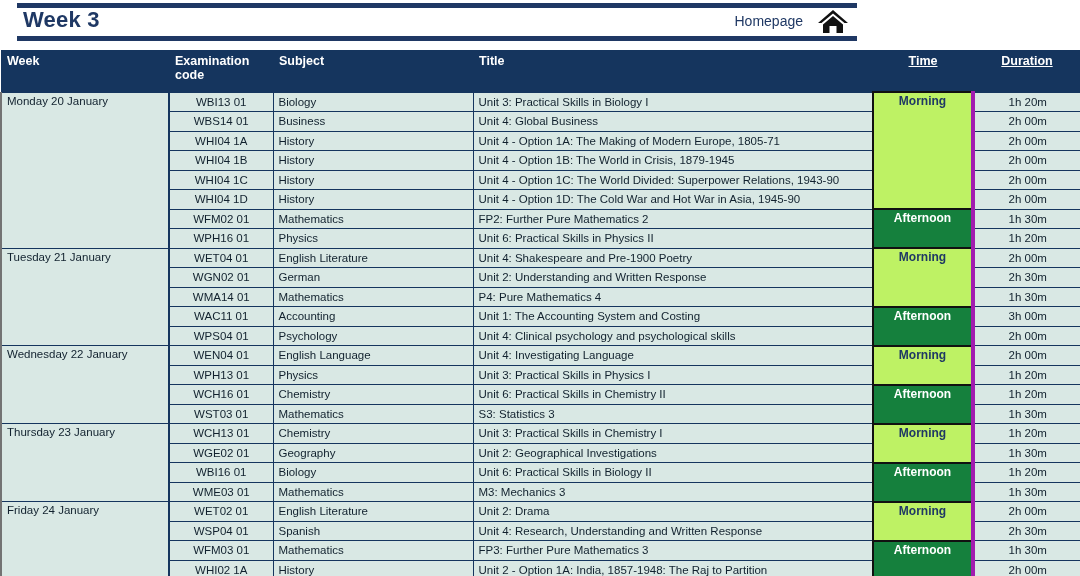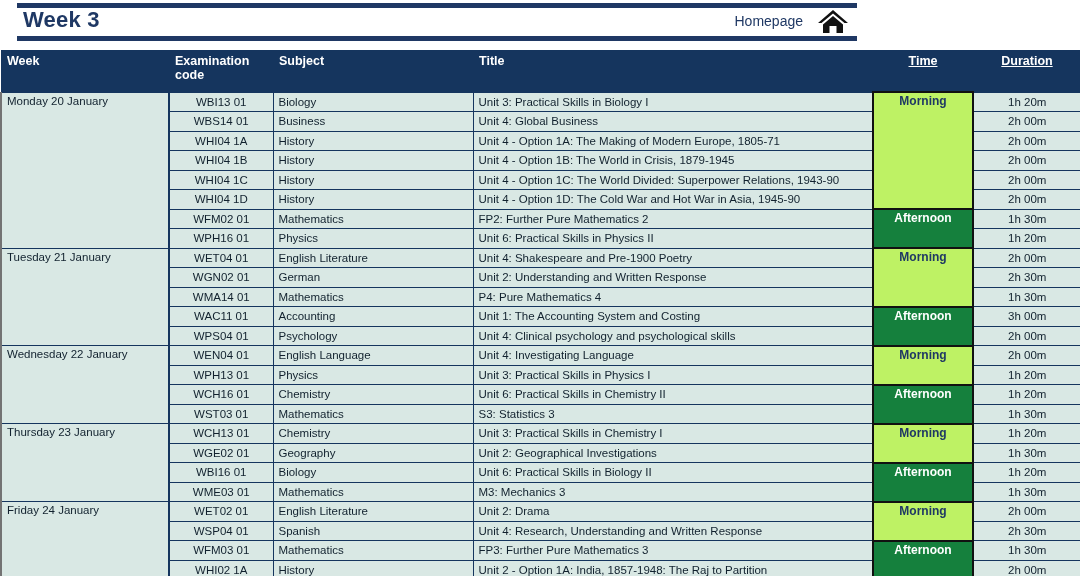--- a/index.html
+++ b/index.html
@@ -59,21 +59,21 @@
     vertical-align:middle;
   }
   td.date-cell{
     border-left:2px solid #737373;
     border-right:2px solid #15355E;
     vertical-align:top;
     padding-top:2px;
     font-size:11.5px;
   }
   td.code-cell{text-align:center;margin-left:32px;}
-  td.dur-cell{text-align:center;border-left:2px solid #a21caf;}
+  td.dur-cell{text-align:center;border-left:4px solid #a21caf;}
   td.time-cell{
     text-align:center;font-weight:bold;font-size:12px;
     border-left:2px solid #111111;border-right:2px solid #111111;
     border-top:2px solid #111111;border-bottom:2px solid #111111;
     vertical-align:top;
     padding-top:1px;
   }
   td.time-morning{background:#bef264;color:#1F3864;}
   td.time-afternoon{background:#15803d;color:#ffffff;}
 

